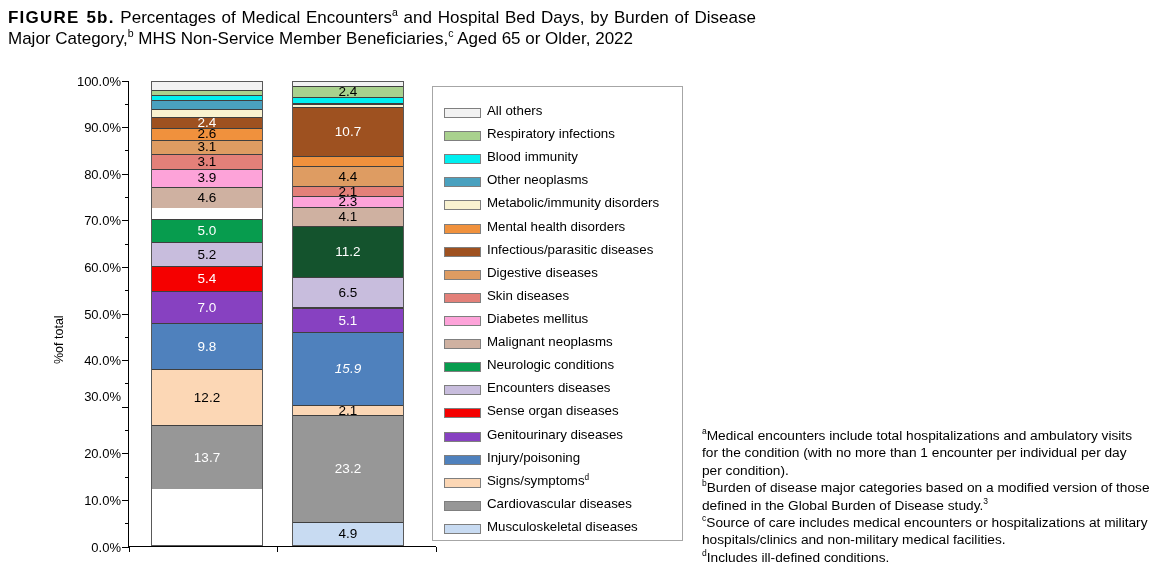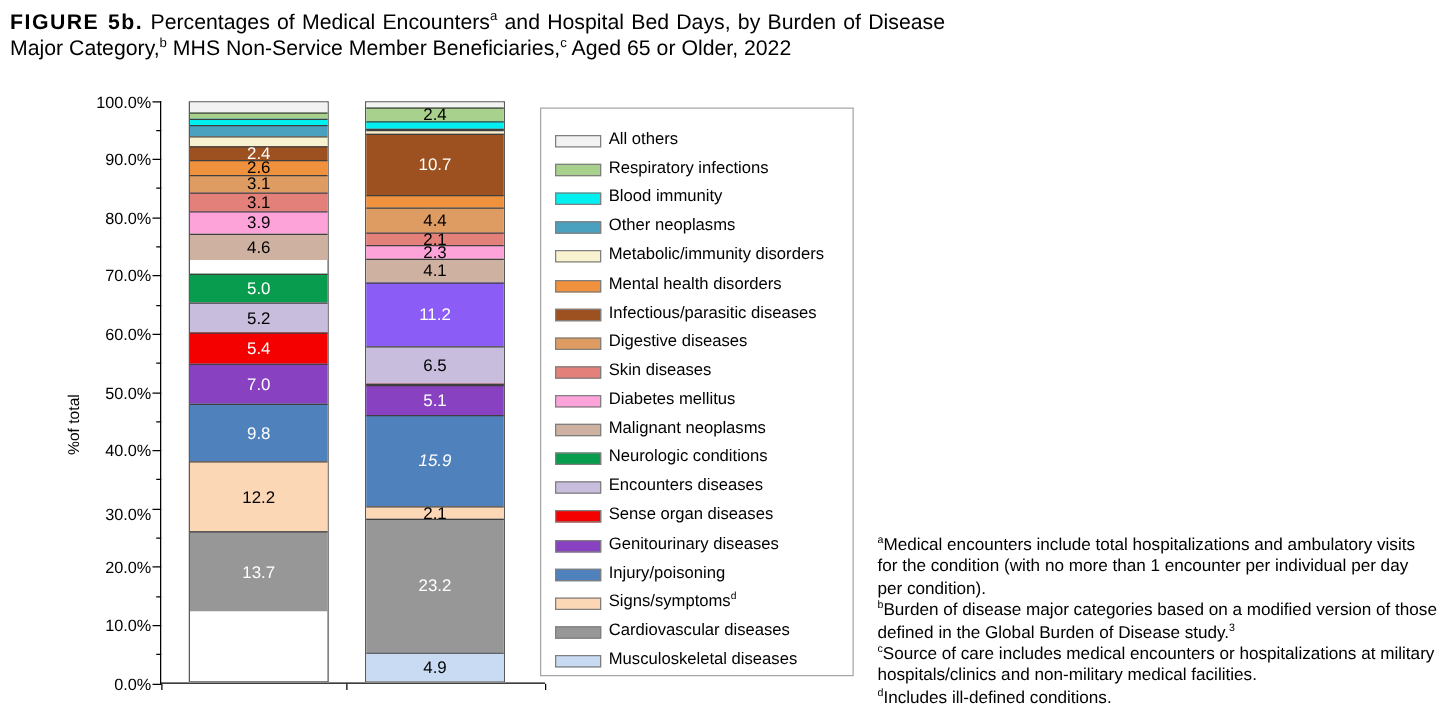--- a/index.html
+++ b/index.html
@@ -72,21 +72,21 @@
 <div id="figure">
   <div id="title"><b>FIGURE 5b.</b><span> Percentages of Medical Encounters</span><sup>a</sup><span> and Hospital Bed Days, by Burden of Disease Major Category,</span><sup>b</sup><span> MHS Non-Service Member Beneficiaries,</span><sup>c</sup><span> Aged 65 or Older, 2022</span></div>
   <div id="ylabel">%of total</div>
   <div id="plot">
       <div class="ytick-label" style="top: 458.5px;">0.0%</div>
       <div class="ytick-major" style="top: 465.5px;"></div>
       <div class="ytick-label" style="top: 411.9px;">10.0%</div>
       <div class="ytick-major" style="top: 418.9px;"></div>
       <div class="ytick-label" style="top: 365.3px;">20.0%</div>
       <div class="ytick-major" style="top: 372.3px;"></div>
-      <div class="ytick-label" style="top: 323px;">30.0%</div>
+      <div class="ytick-label" style="top: 308px;">30.0%</div>
       <div class="ytick-major" style="top: 325.7px;"></div>
       <div class="ytick-label" style="top: 272.1px;">40.0%</div>
       <div class="ytick-major" style="top: 279.1px;"></div>
       <div class="ytick-label" style="top: 225.5px;">50.0%</div>
       <div class="ytick-major" style="top: 232.5px;"></div>
       <div class="ytick-label" style="top: 178.9px;">60.0%</div>
       <div class="ytick-major" style="top: 185.9px;"></div>
       <div class="ytick-label" style="top: 132.3px;">70.0%</div>
       <div class="ytick-major" style="top: 139.3px;"></div>
       <div class="ytick-label" style="top: 85.7px;">80.0%</div>
@@ -171,21 +171,21 @@
         </div>
         <div class="seg" title="Skin diseases: 2.1%" style="height: 2.1%; background: rgb(227, 128, 121);">
           <span class="seg-label" style="color: rgb(0, 0, 0);">2.1</span>
         </div>
         <div class="seg" title="Diabetes mellitus: 2.3%" style="height: 2.3%; background: rgb(253, 163, 217);">
           <span class="seg-label" style="color: rgb(0, 0, 0);">2.3</span>
         </div>
         <div class="seg" title="Malignant neoplasms: 4.1%" style="height: 4.1%; background: rgb(207, 177, 161);">
           <span class="seg-label" style="color: rgb(0, 0, 0);">4.1</span>
         </div>
-        <div class="seg" title="Neurologic conditions: 11.2%" style="height: 11.2%; background: #8b5cf6;">
+        <div class="seg" title="Neurologic conditions: 11.2%" style="height: 11.2%; background: #14532d;">
           <span class="seg-label" style="color: rgb(255, 255, 255);">11.2</span>
         </div>
         <div class="seg" title="Respiratory diseases: 6.5%" style="height: 6.5%; background: rgb(200, 189, 221);">
           <span class="seg-label" style="color: rgb(0, 0, 0);">6.5</span>
         </div>
         <div class="seg" title="Sense organ diseases: 0.1%" style="height: 0.1%; background: rgb(245, 0, 0);"></div>
         <div class="seg" title="Genitourinary diseases: 5.1%" style="height: 5.1%; background: rgb(135, 65, 193);">
           <span class="seg-label" style="color: rgb(255, 255, 255);">5.1</span>
         </div>
         <div class="seg" title="Injury/poisoning: 15.9%" style="height: 15.9%; background: rgb(79, 129, 189); font-style: italic;">

